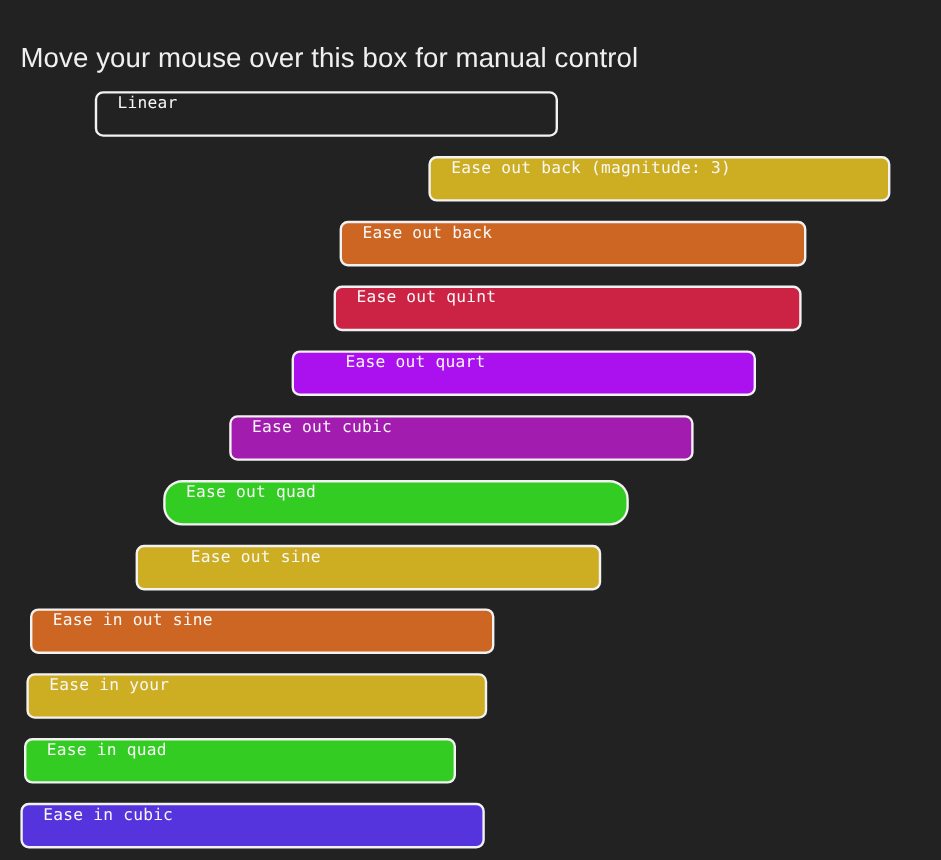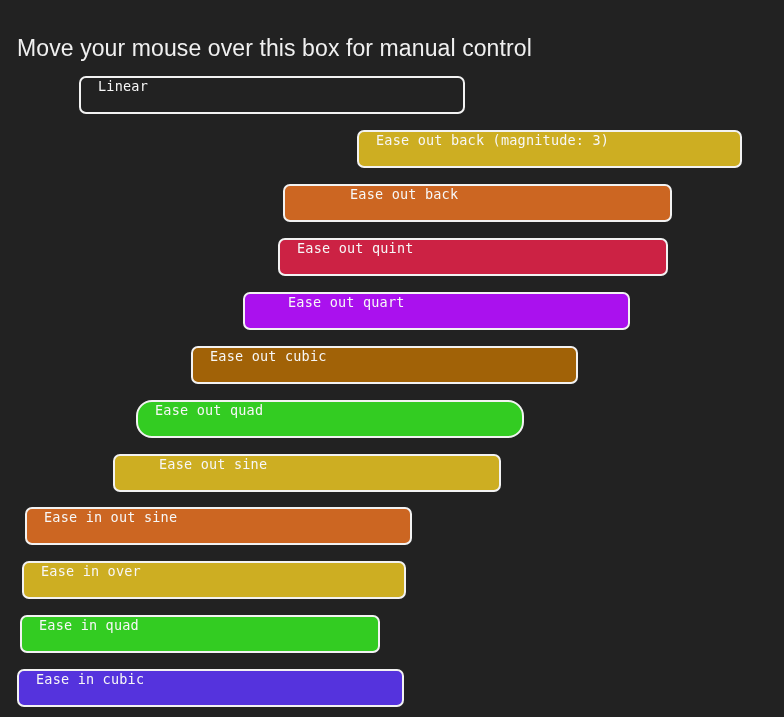--- a/index.html
+++ b/index.html
@@ -58,43 +58,43 @@
 
 <h1 id="page-title" style="color: rgb(240, 240, 240);">Move your mouse over this box for manual control</h1>
 
 <div id="easing-stage">
     <div class="easing-bar transparent-fill" style="left: 79px; top: 76px; width: 386px; background: transparent; border-color: rgb(242, 242, 242);">
       <span class="easing-bar-label" style="color: rgb(247, 247, 247);">Linear</span>
     </div>
     <div class="easing-bar" style="left: 357px; top: 130px; width: 385px; background: rgb(205, 174, 34); border-color: rgb(242, 242, 242);">
       <span class="easing-bar-label" style="color: rgb(247, 247, 247);">Ease out back (magnitude: 3)</span>
     </div>
-    <div class="easing-bar" style="left: 283px; top: 184px; width: 389px; background: rgb(204, 102, 34); border-color: rgb(242, 242, 242); padding-left: 48px;">
+    <div class="easing-bar" style="left: 283px; top: 184px; width: 389px; background: rgb(204, 102, 34); border-color: rgb(242, 242, 242);">
       <span class="easing-bar-label" style="color: rgb(247, 247, 247);">Ease out back</span>
     </div>
     <div class="easing-bar" style="left: 278px; top: 238px; width: 390px; background: rgb(204, 34, 68); border-color: rgb(242, 242, 242);">
       <span class="easing-bar-label" style="color: rgb(247, 247, 247);">Ease out quint</span>
     </div>
     <div class="easing-bar" style="left: 243px; top: 292px; width: 387px; background: rgb(170, 17, 238); border-color: rgb(242, 242, 242); padding-left: 26px;">
       <span class="easing-bar-label" style="color: rgb(247, 247, 247);">Ease out quart</span>
     </div>
-    <div class="easing-bar" style="left: 191px; top: 346px; width: 387px; background: #a16207; border-color: rgb(242, 242, 242);">
+    <div class="easing-bar" style="left: 191px; top: 346px; width: 387px; background: #a21caf; border-color: rgb(242, 242, 242);">
       <span class="easing-bar-label" style="color: rgb(247, 247, 247);">Ease out cubic</span>
     </div>
     <div class="easing-bar" style="left: 136px; top: 400px; width: 388px; background: rgb(51, 204, 34); border-color: rgb(242, 242, 242); border-radius: 16px;">
       <span class="easing-bar-label" style="color: rgb(247, 247, 247);">Ease out quad</span>
     </div>
     <div class="easing-bar" style="left: 113px; top: 454px; width: 388px; background: rgb(205, 174, 34); border-color: rgb(242, 242, 242); padding-left: 27px;">
       <span class="easing-bar-label" style="color: rgb(247, 247, 247);">Ease out sine</span>
     </div>
     <div class="easing-bar" style="left: 25px; top: 507px; width: 387px; background: rgb(204, 102, 34); border-color: rgb(242, 242, 242);">
       <span class="easing-bar-label" style="color: rgb(247, 247, 247);">Ease in out sine</span>
     </div>
     <div class="easing-bar" style="left: 22px; top: 561px; width: 384px; background: rgb(205, 174, 34); border-color: rgb(242, 242, 242);">
-      <span class="easing-bar-label" style="color: rgb(247, 247, 247);">Ease in over</span>
+      <span class="easing-bar-label" style="color: rgb(247, 247, 247);">Ease in your</span>
     </div>
     <div class="easing-bar" style="left: 20px; top: 615px; width: 360px; background: rgb(51, 204, 34); border-color: rgb(242, 242, 242);">
       <span class="easing-bar-label" style="color: rgb(247, 247, 247);">Ease in quad</span>
     </div>
     <div class="easing-bar" style="left: 17px; top: 669px; width: 387px; background: rgb(85, 51, 221); border-color: rgb(242, 242, 242);">
       <span class="easing-bar-label" style="color: rgb(247, 247, 247);">Ease in cubic</span>
     </div>
   </div>
 
 </body></html>

